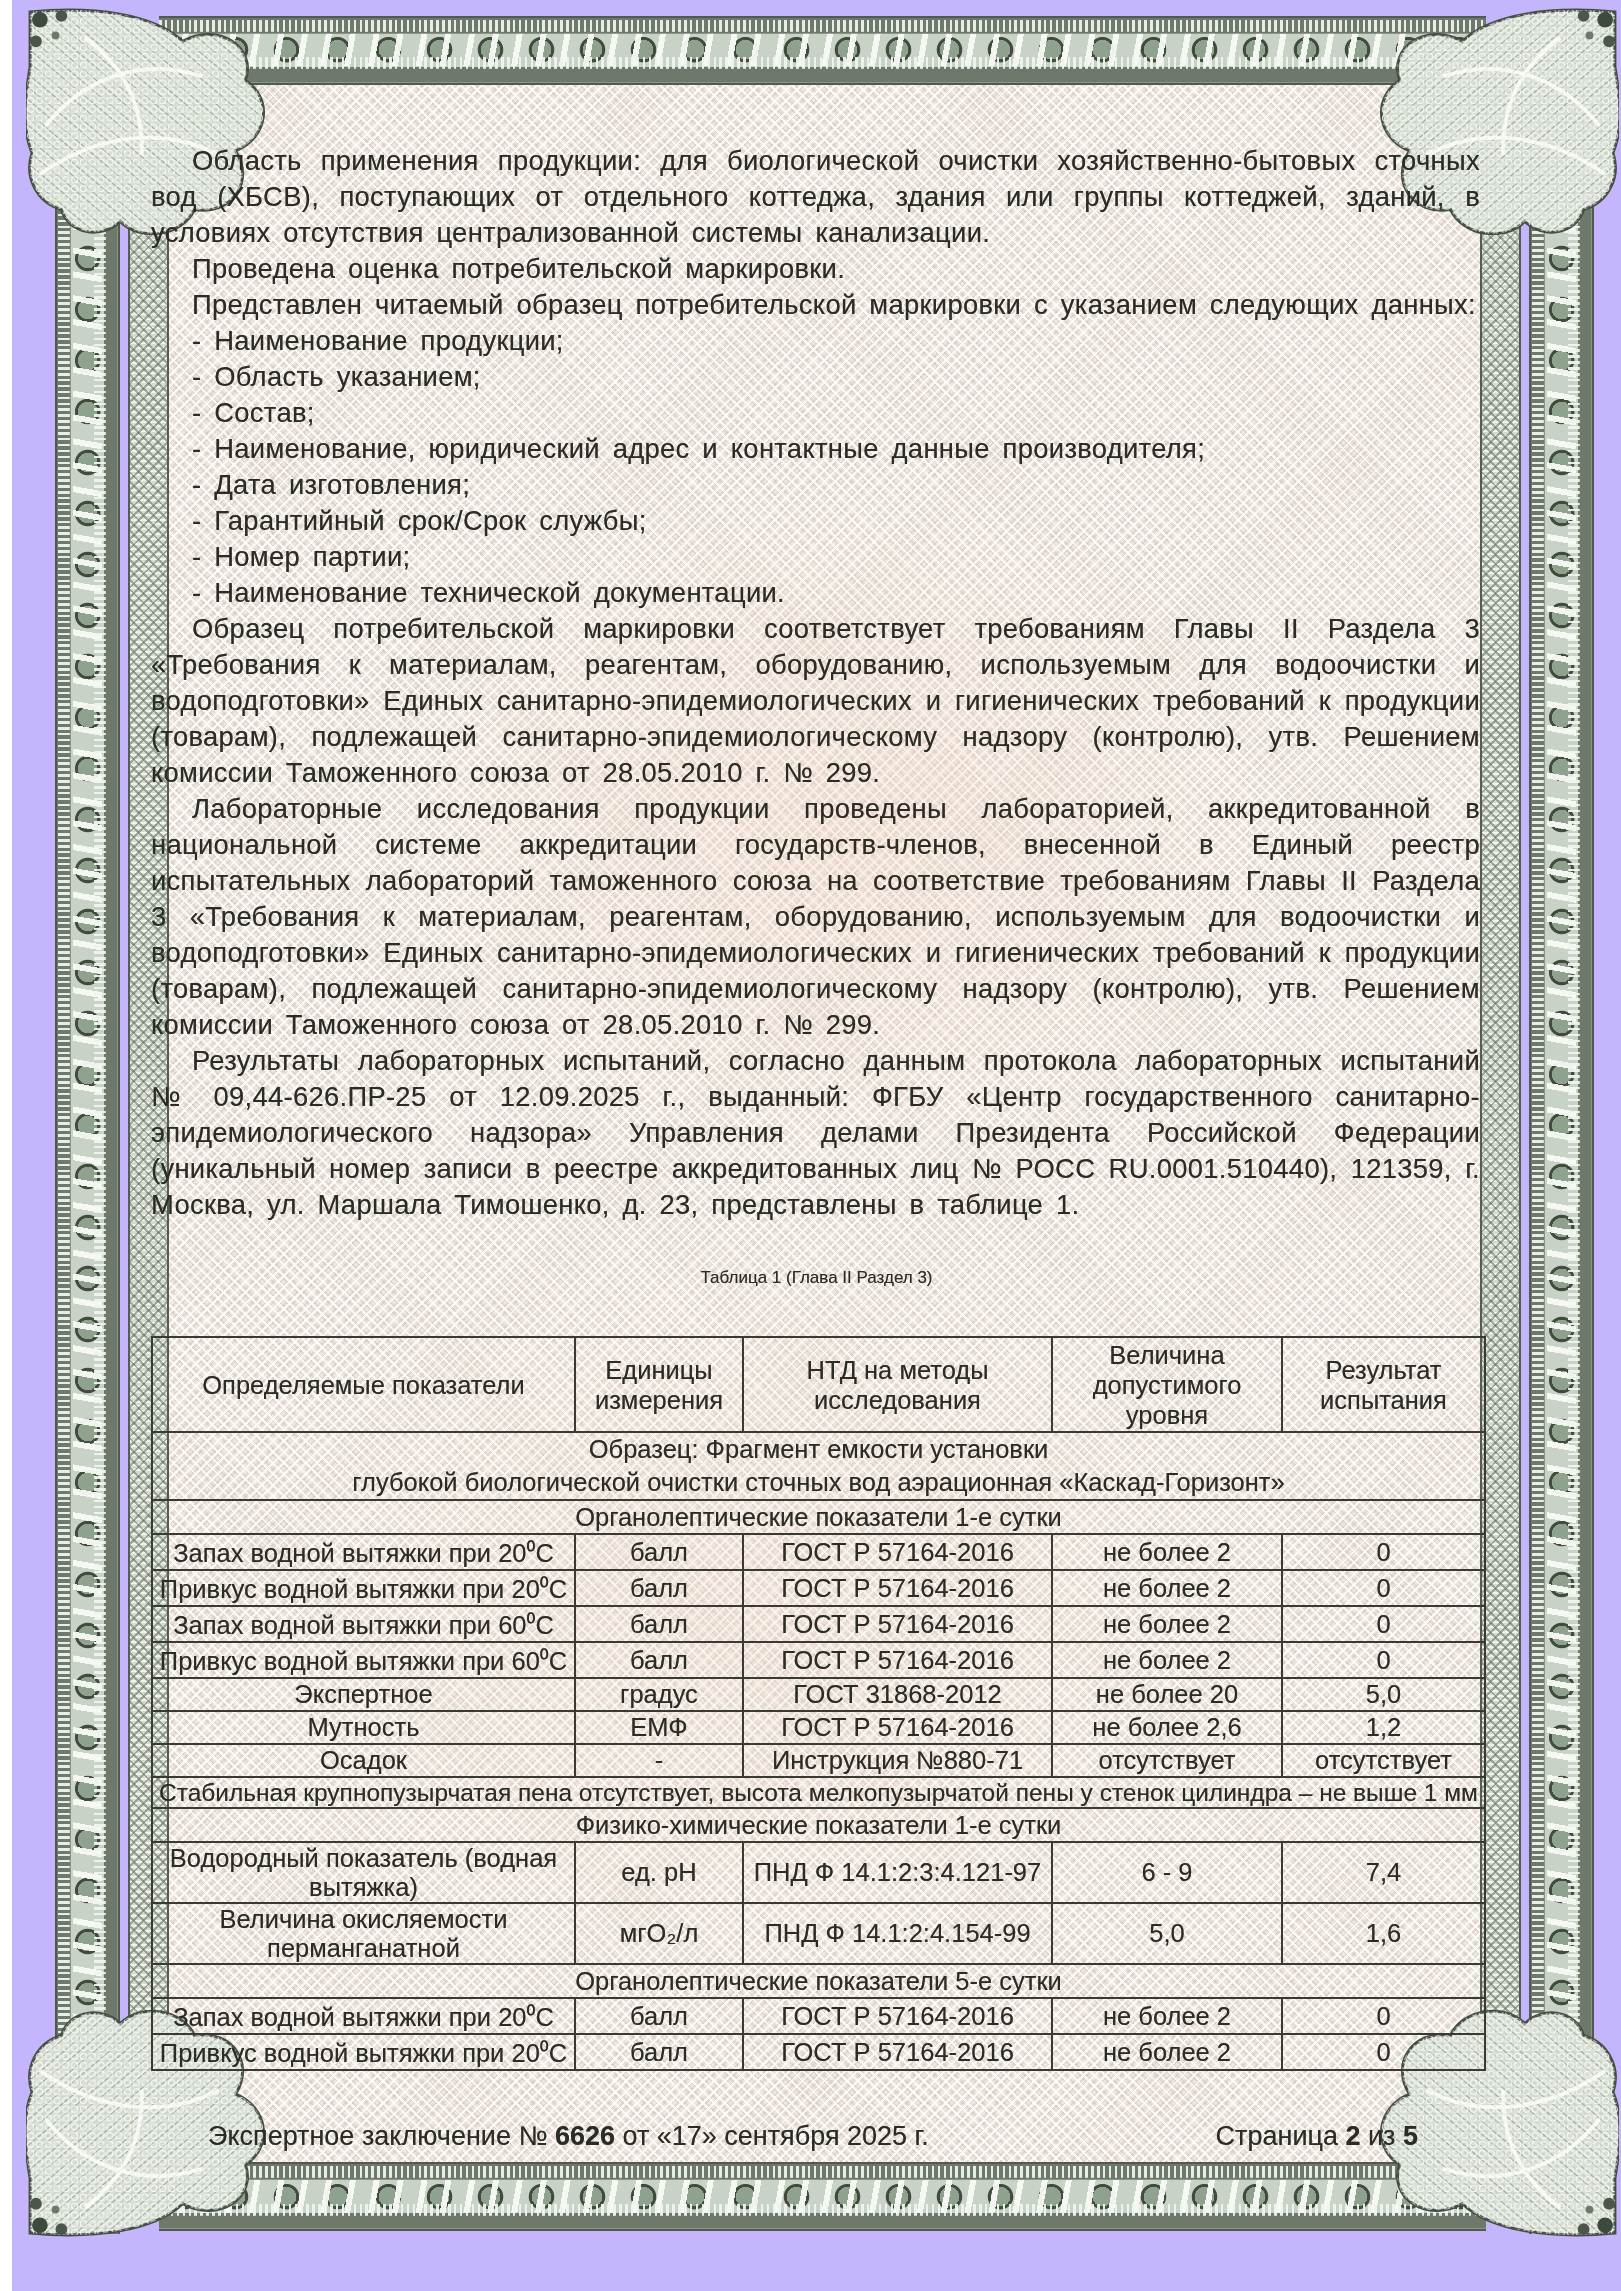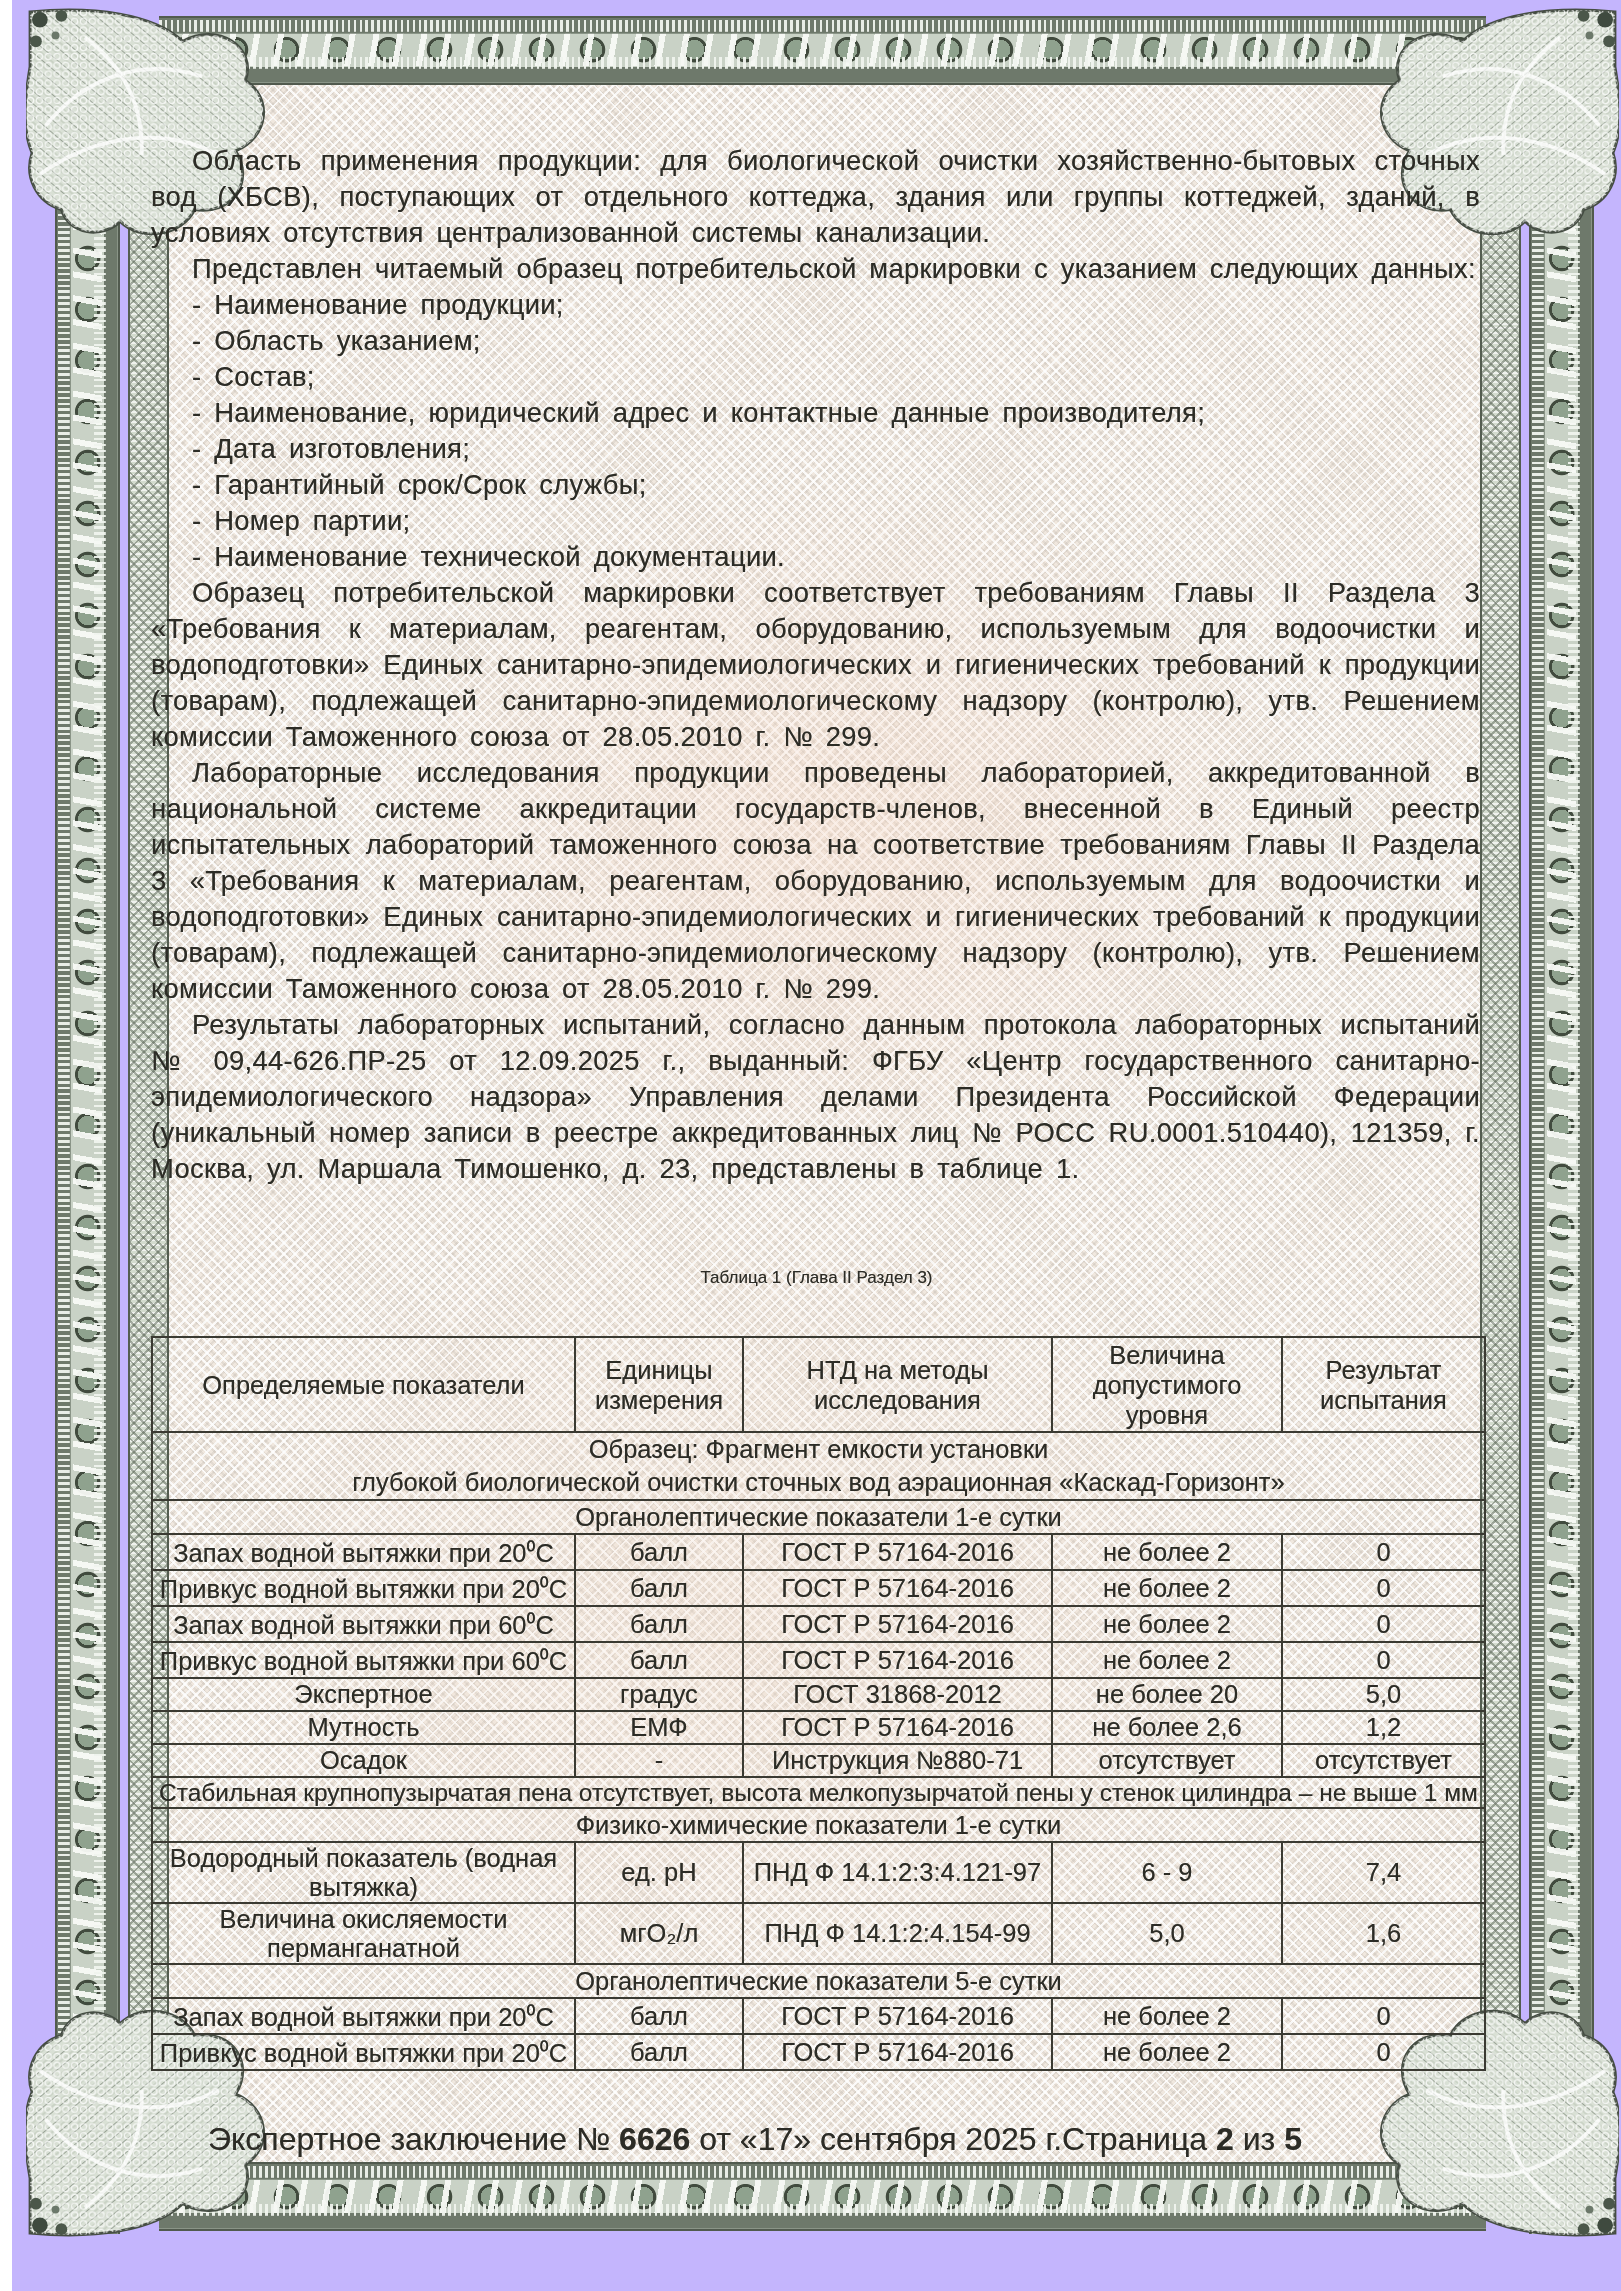--- a/index.html
+++ b/index.html
@@ -98,21 +98,21 @@
   }
   table.results thead th{height:93px;font-weight:normal;line-height:30px;border-bottom-width:2.9px;}
   tr.sample td{height:65px;white-space:pre-line;line-height:33px;}
   tr.section td{height:32px;}
   tr.note td{height:29px;font-size:24.5px;}
   tr.data td{height:31px;}
   tr.data_tall td{height:59px;line-height:29px;}
   
   .footer{
     position:absolute;left:196px;top:2121px;width:1210px;z-index:4;
-    display:flex;justify-content:flex-start;font-size:32px;
+    display:flex;justify-content:space-between;font-size:27px;
     text-shadow:0 0 0.6px rgba(44,44,38,.55);
   }
   .footer b{font-weight:bold;}
 </style>
 </head>
 <body>
 
 <div class="page">
 
   <svg width="0" height="0" style="position:absolute" aria-hidden="true">
@@ -154,20 +154,21 @@
     </svg>
   <svg class="corner bl" viewBox="0 0 250 235">
       <use href="#lace-corner"></use>
     </svg>
   <svg class="corner br" viewBox="0 0 250 235">
       <use href="#lace-corner"></use>
     </svg>
 
   <div class="body-text">
       <p>Область применения продукции: для биологической очистки хозяйственно-бытовых сточных вод (ХБСВ), поступающих от отдельного коттеджа, здания или группы коттеджей, зданий, в условиях отсутствия централизованной системы канализации.</p>
+      <p>Проведена оценка потребительской маркировки.</p>
       <p>Представлен читаемый образец потребительской маркировки с указанием следующих данных:</p>
       <p>- Наименование продукции;</p>
       <p>- Область указанием;</p>
       <p>- Состав;</p>
       <p>- Наименование, юридический адрес и контактные данные производителя;</p>
       <p>- Дата изготовления;</p>
       <p>- Гарантийный срок/Срок службы;</p>
       <p>- Номер партии;</p>
       <p>- Наименование технической документации.</p>
       <p>Образец потребительской маркировки соответствует требованиям Главы II Раздела 3 «Требования к материалам, реагентам, оборудованию, используемым для водоочистки и водоподготовки» Единых санитарно-эпидемиологических и гигиенических требований к продукции (товарам), подлежащей санитарно-эпидемиологическому надзору (контролю), утв. Решением комиссии Таможенного союза от 28.05.2010 г. № 299.</p>

